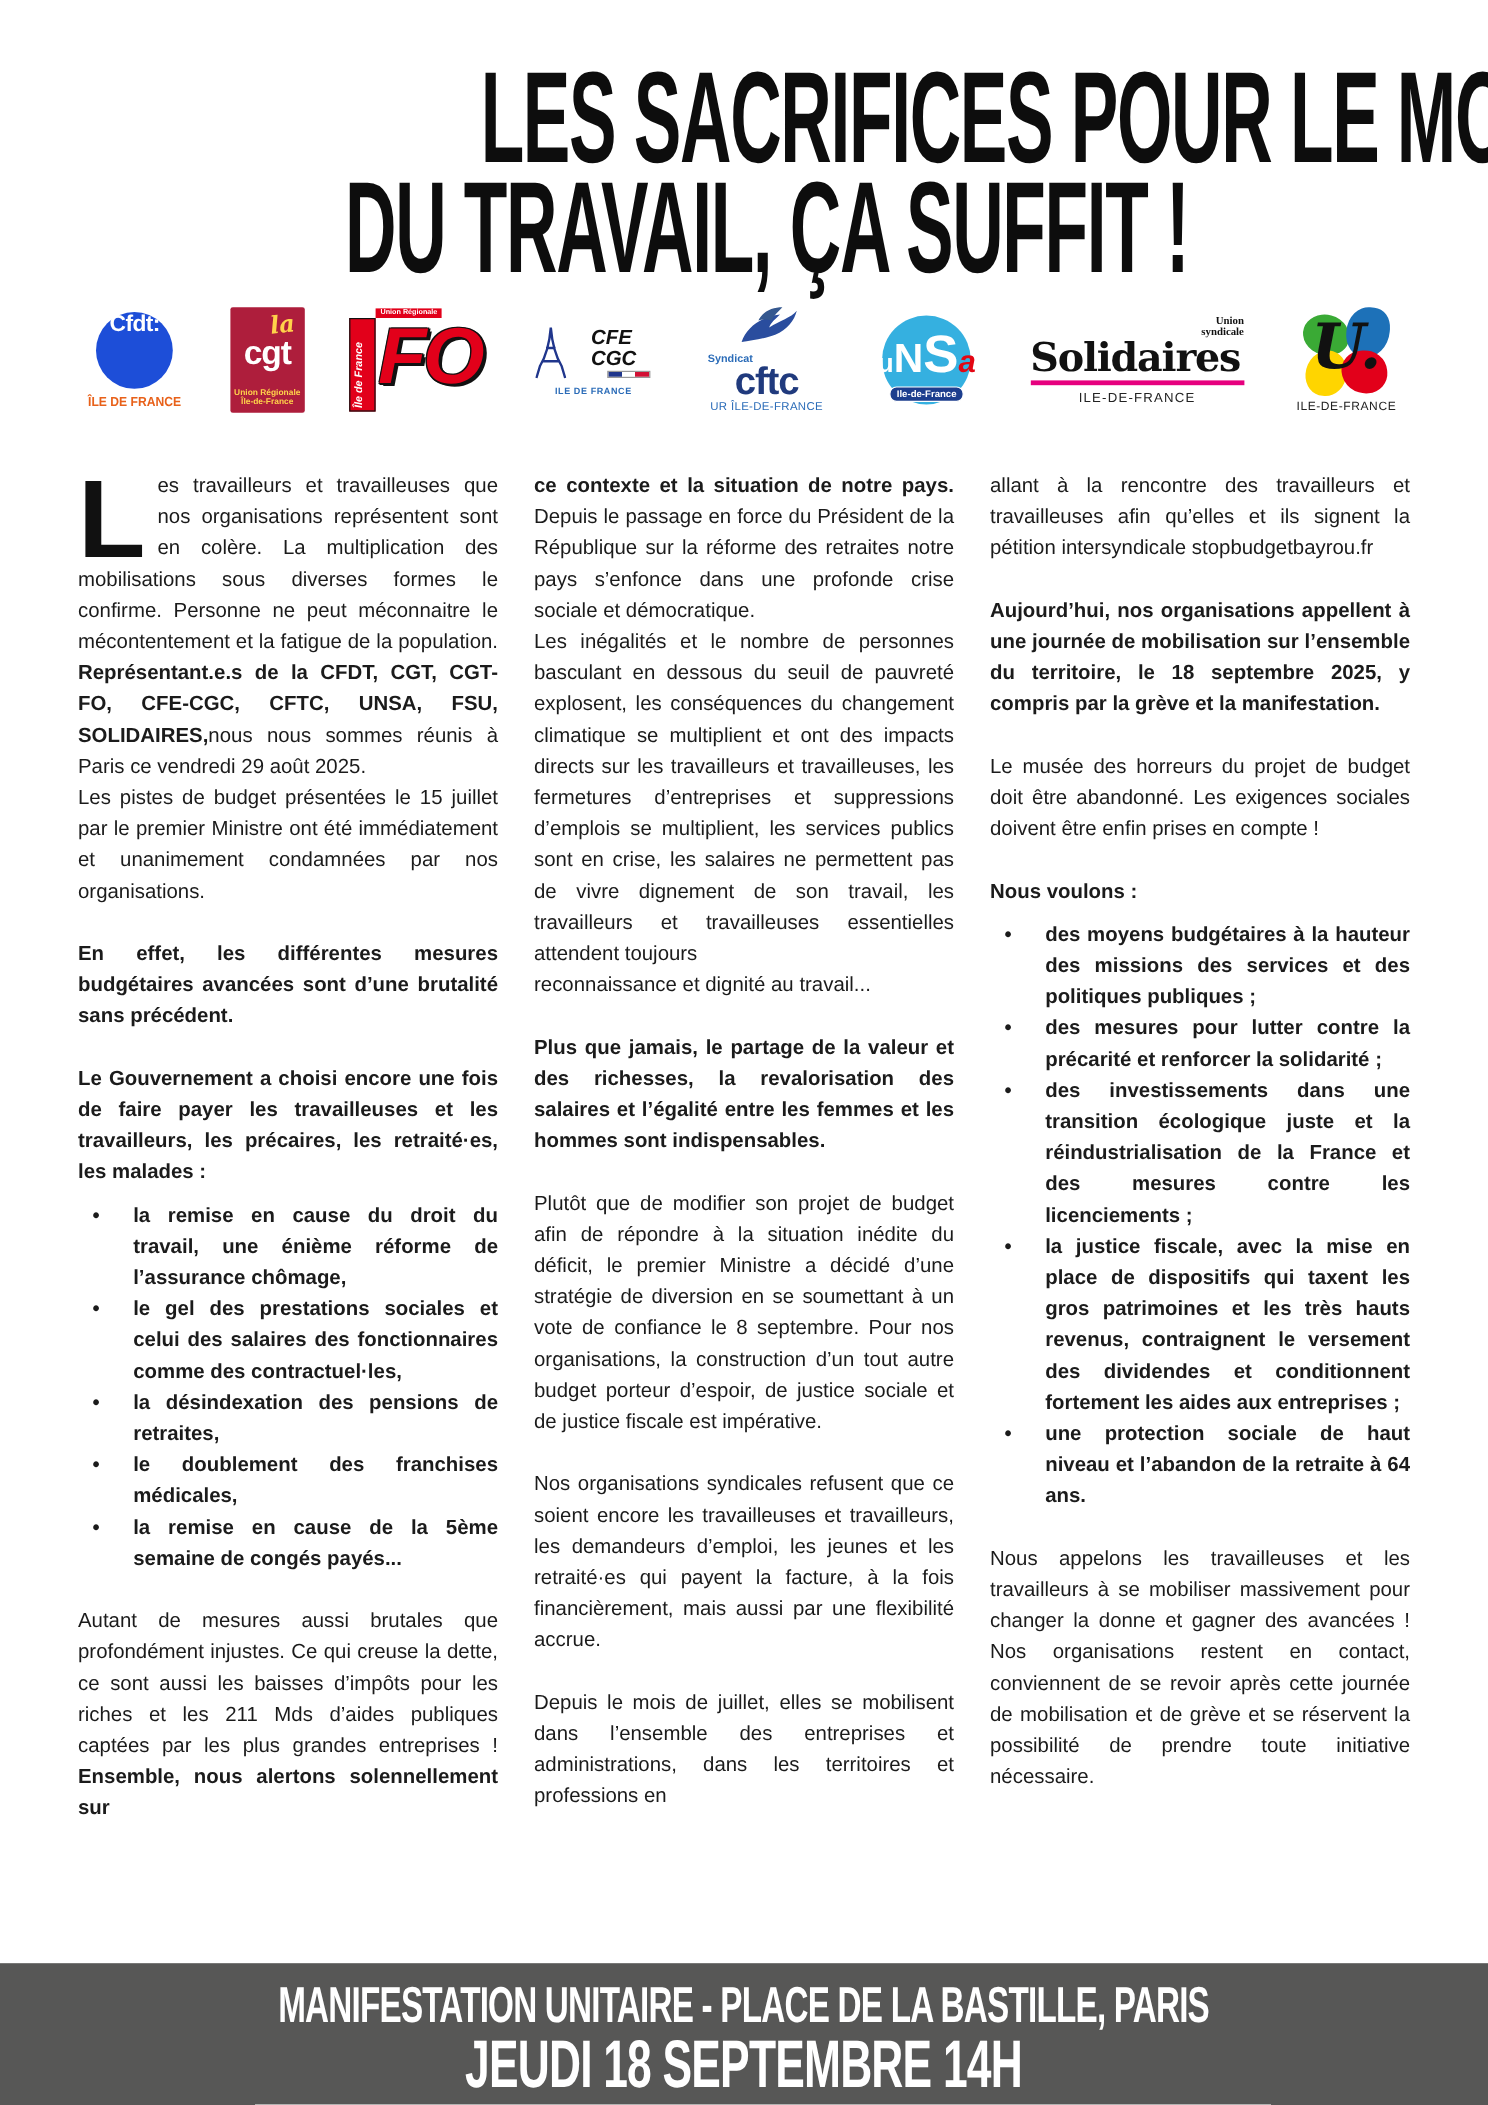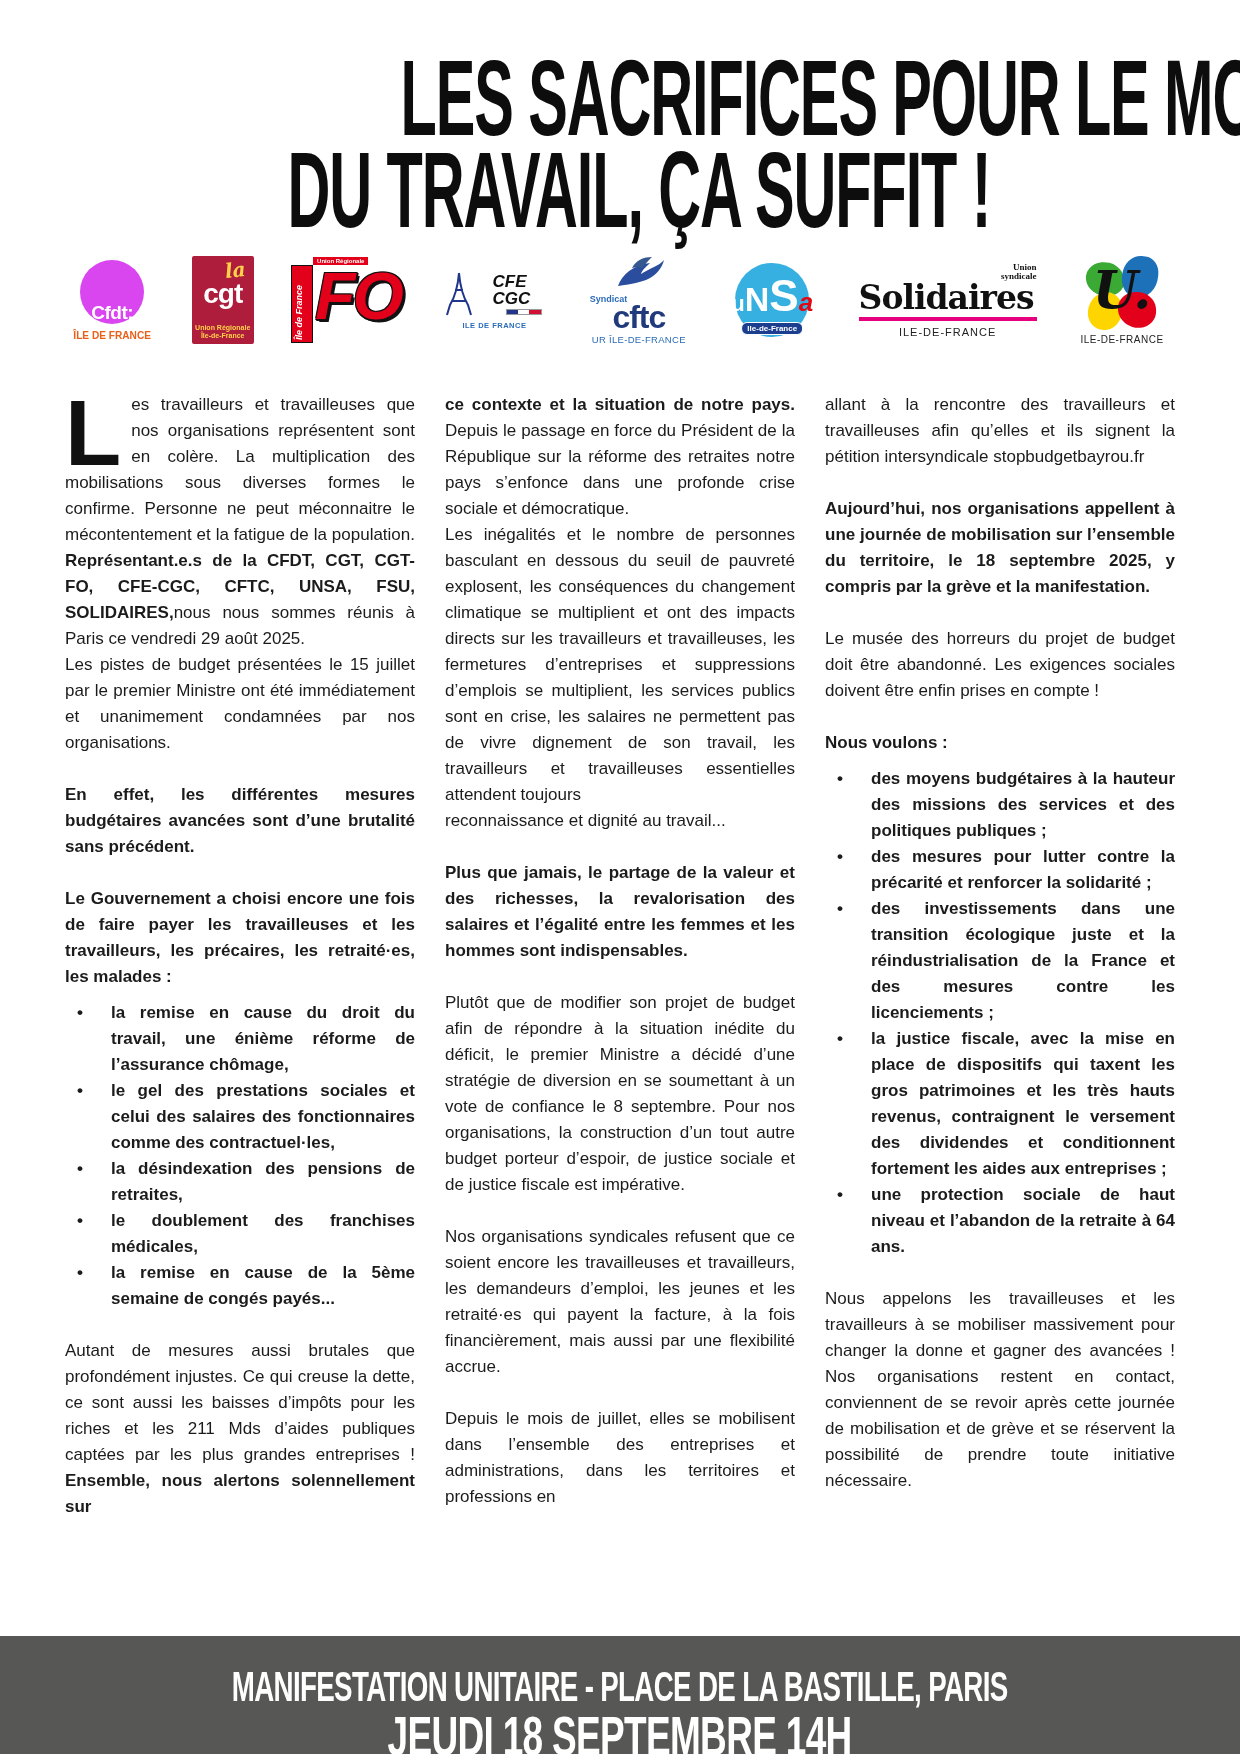--- a/index.html
+++ b/index.html
@@ -13,22 +13,22 @@
   .title-line { font-weight:700; font-size:108px; line-height:92px; letter-spacing:-2px; white-space:nowrap; }
   .title-line > span { display:inline-block; transform:scaleX(0.55); transform-origin:50% 50%; }
 
   
   .logos {
     margin-top:14px; padding:0 70px; height:100px;
     display:flex; align-items:center; justify-content:space-between; gap:6px;
   }
   .logo { text-align:center; flex:0 0 auto; }
 
-  .cfdt-circle { width:64px; height:64px; border-radius:50%; background:#d946ef; margin:0 auto;
-    display:flex; align-items:flex-end; justify-content:center; color:#fff; font-weight:700; font-size:19px; letter-spacing:-0.5px; }
+  .cfdt-circle { width:64px; height:64px; border-radius:50%; background:#1d4ed8; margin:0 auto;
+    display:flex; align-items:flex-start; justify-content:center; color:#fff; font-weight:700; font-size:19px; letter-spacing:-0.5px; }
   .cfdt-sub { margin-top:5px; color:#e8611a; font-weight:700; font-size:11px; letter-spacing:0; transform:scaleX(0.92); }
 
   .cgt-box { width:62px; height:88px; background:#ae1e3c; margin:0 auto; position:relative; border-radius:2px; }
   .cgt-la { position:absolute; top:2px; right:8px; color:#ffd24a; font-family:"DejaVu Serif", serif; font-style:italic; font-weight:700; font-size:20px; transform:rotate(-6deg); }
   .cgt-cgt { position:absolute; top:22px; left:0; right:0; color:#fff; font-weight:700; font-size:28px; letter-spacing:-1px; }
   .cgt-sub { position:absolute; bottom:4px; left:0; right:0; color:#ffd24a; font-weight:700; font-size:7px; line-height:8px; }
 
   .logo-fo { position:relative; width:118px; height:86px; }
   .fo-top { position:absolute; top:0; left:22px; background:#e2001a; color:#fff; font-size:6px; font-weight:700; padding:1px 4px; }
   .fo-band { position:absolute; top:8px; left:0; width:20px; height:76px; background:#e2001a; border:1px solid #111; }
@@ -84,21 +84,21 @@
   .b, .bold { font-weight:700; }
   .dropcap { float:left; font-weight:700; font-size:92px; line-height:70px; padding:6px 10px 0 0; color:#111; }
   ul.bullets { list-style:none; margin:10px 0 0 0; padding:0; font-weight:700; }
   ul.bullets li { position:relative; padding-left:46px; }
   ul.bullets li::before { content:"\2022"; position:absolute; left:12px; font-size:17px; }
 
   
   .banner { position:absolute; left:0; right:0; bottom:0; height:118px; background:#575756; color:#fff; text-align:center; }
   .banner-line { font-weight:700; white-space:nowrap; }
   .banner-line > span { display:inline-block; transform:scaleX(0.66); transform-origin:50% 50%; }
-  .banner-l1 { margin-top:28px; font-size:42px; line-height:46px; letter-spacing:-1px; }
+  .banner-l1 { margin-top:12px; font-size:42px; line-height:46px; letter-spacing:-1px; }
   .banner-l2 { font-size:56px; line-height:52px; letter-spacing:-1px; }
 </style>
 </head>
 <body>
 
 <div class="page">
 
   <header class="masthead">
     <div class="title-line"><span>LES SACRIFICES POUR LE MONDE</span></div>
     <div class="title-line"><span>DU TRAVAIL, ÇA SUFFIT !</span></div>

